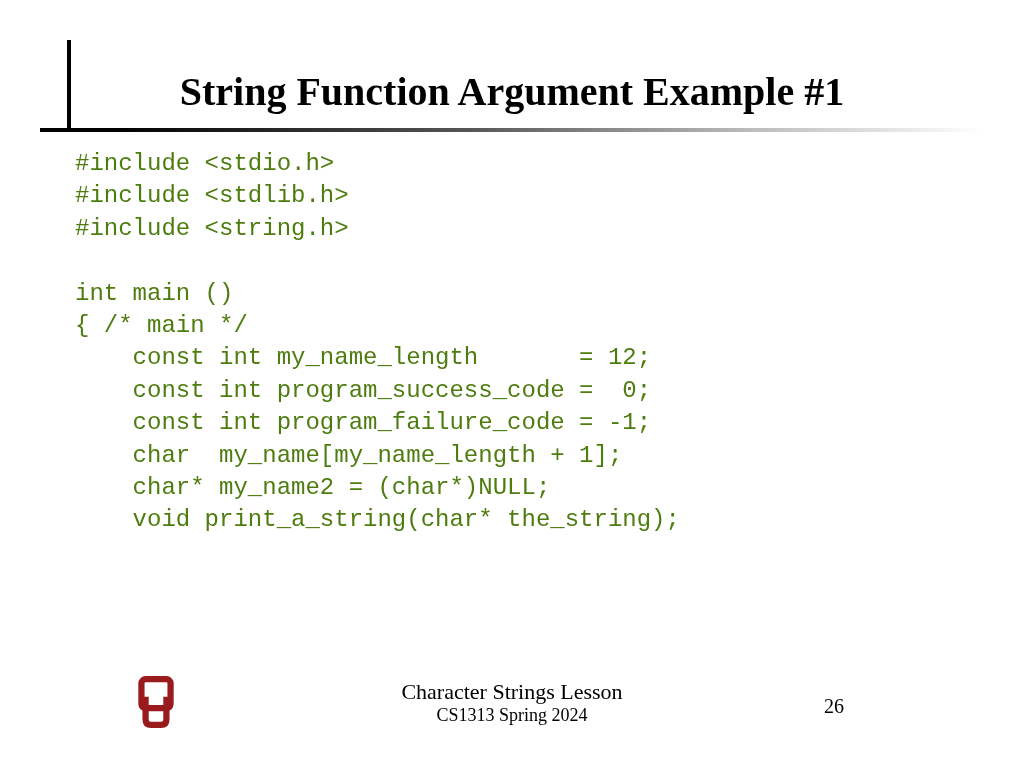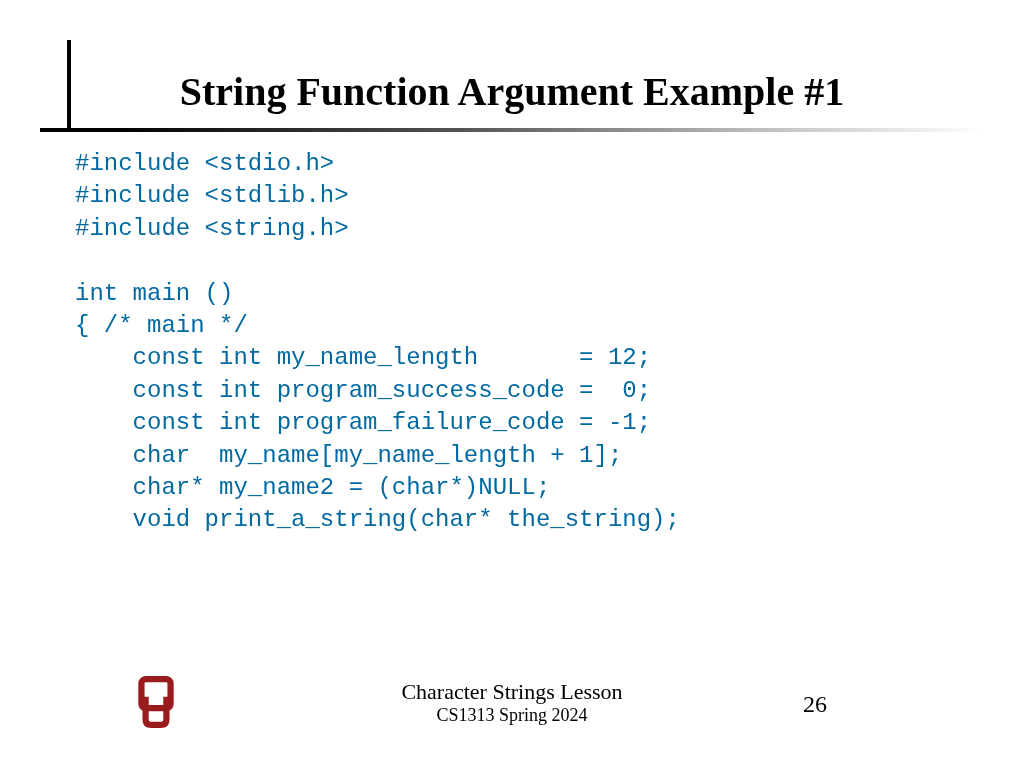--- a/index.html
+++ b/index.html
@@ -47,41 +47,41 @@
   }
   
   .code {
     position: absolute;
     left: 75px;
     top: 148px;
     font-family: "Courier New", Courier, monospace;
     font-size: 24px;
     line-height: 1.35;
     white-space: pre;
-    color: #0369a1;
+    color: #4d7c0f;
   }
   
   .footer-center {
     position: absolute;
     bottom: 42px;
     left: 0;
     width: 1024px;
     text-align: center;
   }
   .footer-lesson {
     font-size: 22px;
   }
   .footer-course {
     font-size: 18px;
   }
   .page-number {
     position: absolute;
-    right: 73px;
+    right: 56px;
     bottom: 50px;
-    font-size: 24px;
+    font-size: 20px;
     text-align: center;
   }
   
   .logo {
     position: absolute;
     left: 135px;
     bottom: 40px;
     width: 42px;
     height: 52px;
   }

